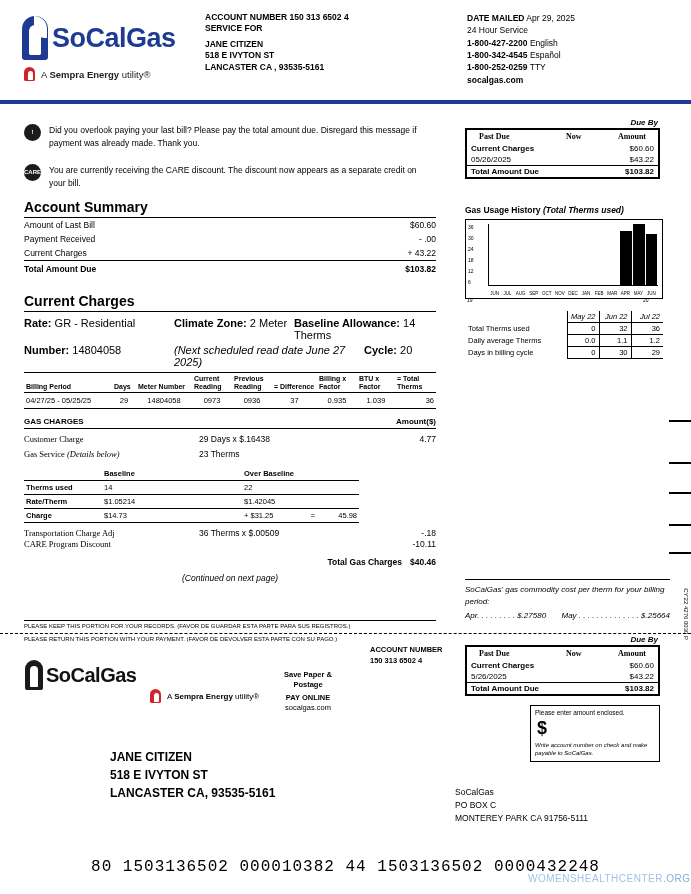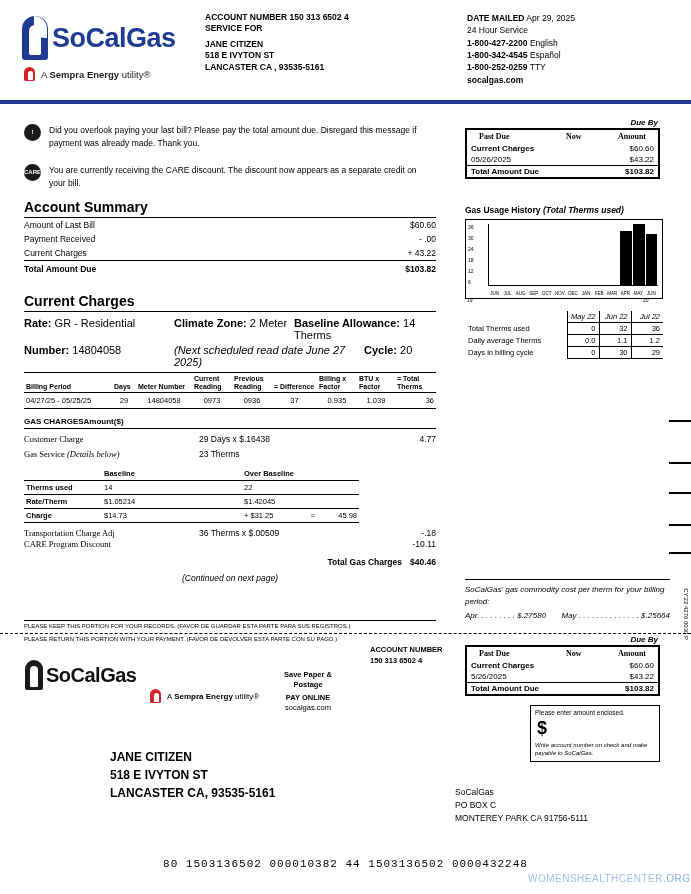--- a/index.html
+++ b/index.html
@@ -98,21 +98,21 @@
   .cc-info .c3 { flex:1; }
   .bold { font-weight:bold; }
   .ital { font-style:italic; }
 
   table.rdtbl { border-collapse:collapse; width:412px; font-size:7px; margin-top:4px; }
   table.rdtbl th { font-weight:bold; text-align:left; border-bottom:1px solid #000; border-top:1px solid #000; padding:2px 2px; vertical-align:bottom; line-height:1.1; }
   table.rdtbl td { padding:3px 2px; border-bottom:1px solid #000; font-size:7.5px; }
   th.r, td.r { text-align:right; }
   th.c, td.c { text-align:center; }
 
-  .gas-charges-hd { display:flex; font-size:8px; font-weight:bold; margin-top:8px; border-bottom:1px solid #000; padding-bottom:2px;}
+  .gas-charges-hd { display:flex; justify-content:space-between; font-size:8px; font-weight:bold; margin-top:8px; border-bottom:1px solid #000; padding-bottom:2px;}
   .chg-row { display:flex; font-size:8.5px; margin-top:5px; }
   .chg-row .lbl { width:175px;font-family:Liberation Serif, serif; }
   .chg-row .mid { width:160px; }
   .chg-row .amt { flex:1; text-align:right; }
 
   table.basel { border-collapse:collapse; width:335px; font-size:7.5px; margin-top:8px; }
   table.basel td { padding:2px 2px; border-bottom:1px solid #000; }
   table.basel td.lab { width:78px; font-weight:bold; }
   table.basel tr.last td { border-bottom:1px solid #000; }
 
@@ -173,21 +173,21 @@
   .stub-dueby { position:absolute; right:0; top:-12px; font-size:8px; font-style:italic; font-weight:bold;}
 
   #enter-amount { position:absolute; left:530px; top:705px; width:130px; border:1px solid #000; padding:3px 4px; font-size:6.5px;}
   #enter-amount .lab { font-size:6.5px; }
   .dollar { font-size:18px; font-weight:bold; margin:2px 0 3px 2px;}
   .note-it { font-style:italic; font-size:6px; line-height:1.3;}
 
   .stub-cust { position:absolute; left:110px; top:748px; font-size:12px; font-weight:bold; line-height:1.5;}
   .stub-remit { position:absolute; left:455px; top:786px; font-size:8.5px; line-height:1.5;}
 
-  .ocr { position:absolute; left:0; top:858px; width:691px; text-align:center; font-size:11px; letter-spacing:1px; font-family:"Liberation Mono", monospace;}
+  .ocr { position:absolute; left:0; top:858px; width:691px; text-align:center; font-size:16px; letter-spacing:1px; font-family:"Liberation Mono", monospace;}
 
   .side-code { position:absolute; right:2px; top:640px; font-size:6px; transform: rotate(90deg); transform-origin: right top; white-space:nowrap;}
 
   .tick { position:absolute; right:0; width:22px; height:2px; background:#000;}
 
   .watermark { position:absolute; left:528px; top:873px; font-size:10px; color:#9fc3e8; letter-spacing:0.5px;}
   .watermark .org { color:#7fb2e0; }
 </style>
 </head>
 <body>

